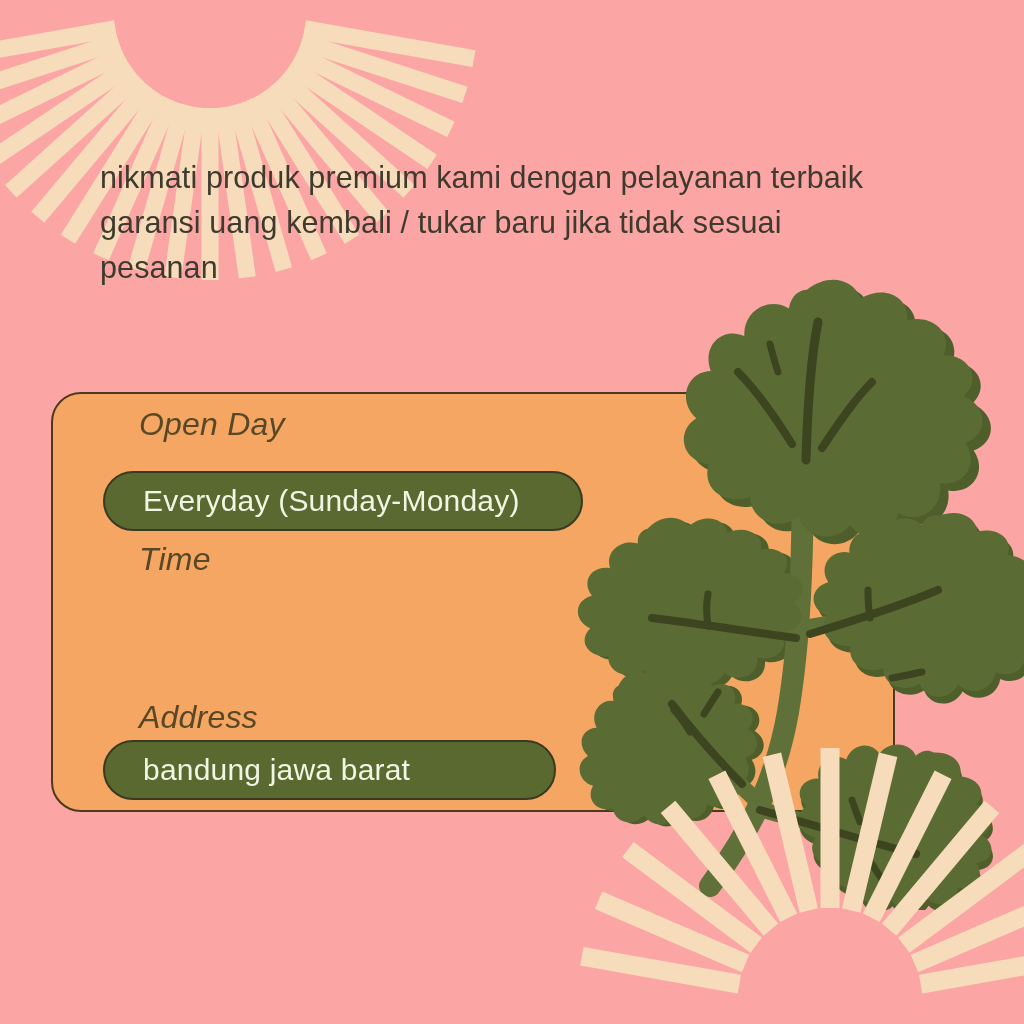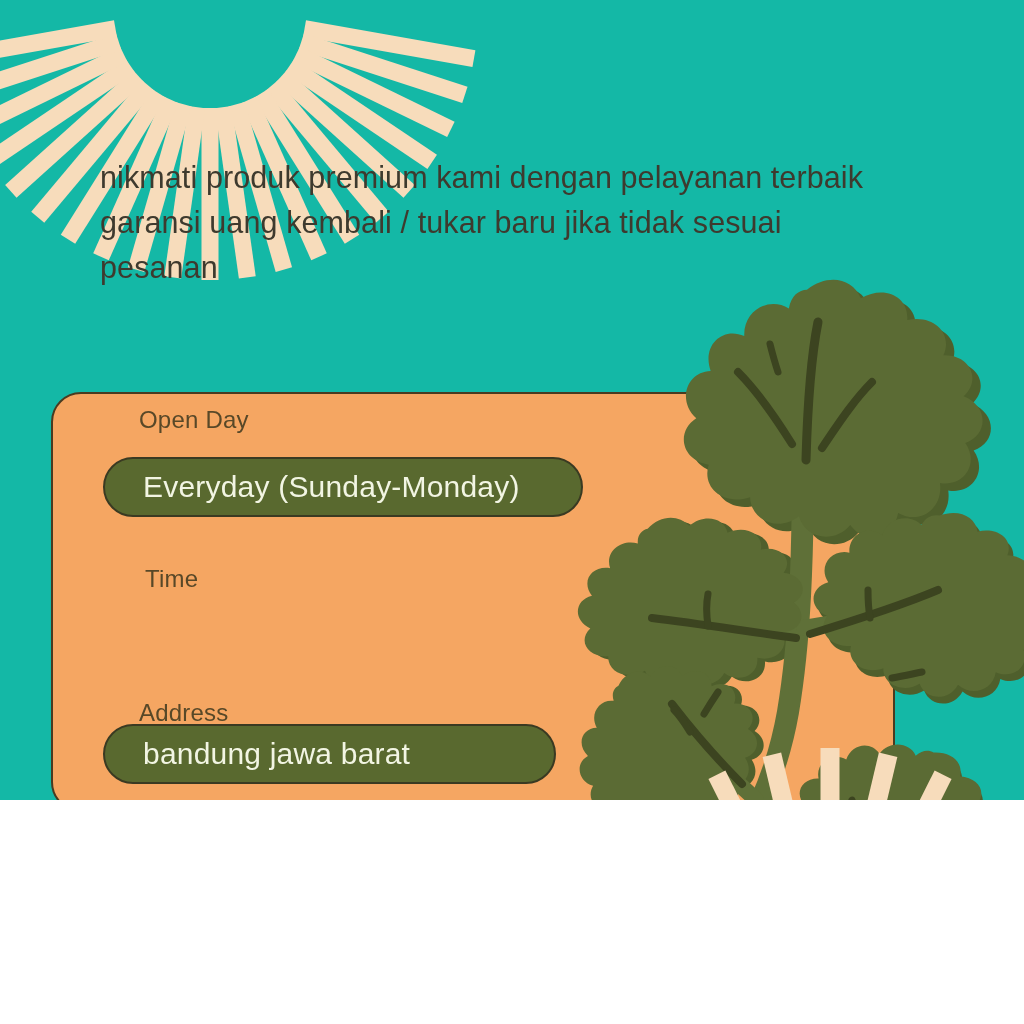--- a/index.html
+++ b/index.html
@@ -4,23 +4,23 @@
 <title>Business Hours Card</title>
 <style>
   html, body {
     margin: 0;
     padding: 0;
     background: #ffffff;
   }
   #poster {
     position: relative;
     width: 1024px;
-    height: 800px;
+    height: 1024px;
     overflow: hidden;
-    background: #14b8a6;
+    background: #fca5a5;
     font-family: "Liberation Sans", sans-serif;
   }
 
   
   .sunburst {
     position: absolute;
     pointer-events: none;
   }
   #sunburst-top {
     left: -70px;
@@ -58,48 +58,49 @@
     box-sizing: border-box;
     background: #F5A662;
     border: 2px solid #4A3B20;
     border-radius: 30px;
   }
 
   .field-label {
     position: absolute;
     left: 139px;
     color: #584828;
-    font-size: 24px;
+    font-size: 32px;
     line-height: 1;
     letter-spacing: .2px;
+    font-style: italic;
   }
   #label-open-day { top: 408px; }
-  #label-time     { top: 567px; margin-left: 6px; }
+  #label-time     { top: 543px; }
   #label-address  { top: 701px; }
 
   .pill {
     position: absolute;
     left: 103px;
     box-sizing: border-box;
     background: #59692F;
     border: 2px solid #3A3A22;
     border-radius: 40px;
     display: flex;
     align-items: center;
   }
   .pill-text {
     color: #F2F5E3;
     font-size: 30px;
     letter-spacing: .2px;
     padding-left: 38px;
     line-height: 1;
   }
-  #pill-open-day { top: 457px; width: 480px; height: 60px; }
+  #pill-open-day { top: 471px; width: 480px; height: 60px; }
   #pill-time     { top: 594px; width: 382px; height: 59px; }
-  #pill-address  { top: 724px; width: 453px; height: 60px; }
+  #pill-address  { top: 740px; width: 453px; height: 60px; }
 
   
   #plant {
     position: absolute;
     left: 560px;
     top: 260px;
     width: 480px;
     height: 650px;
     pointer-events: none;
   }

